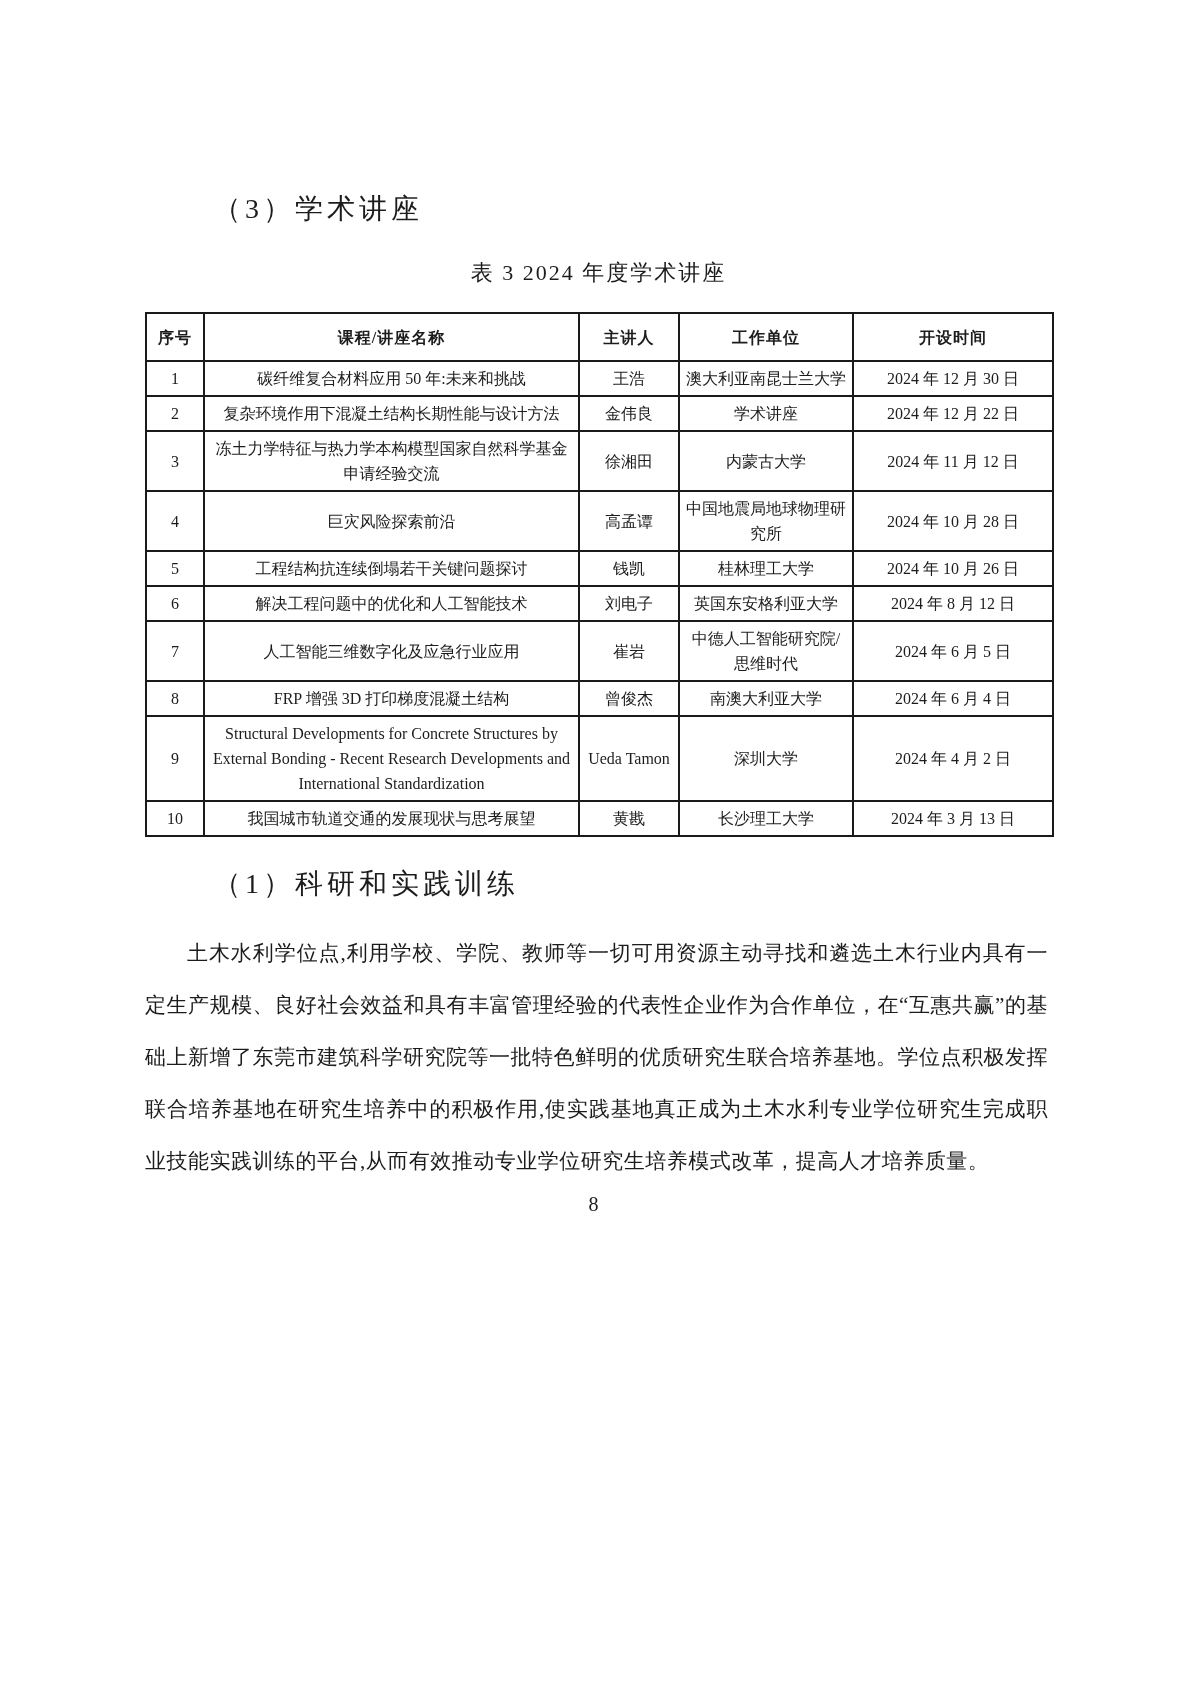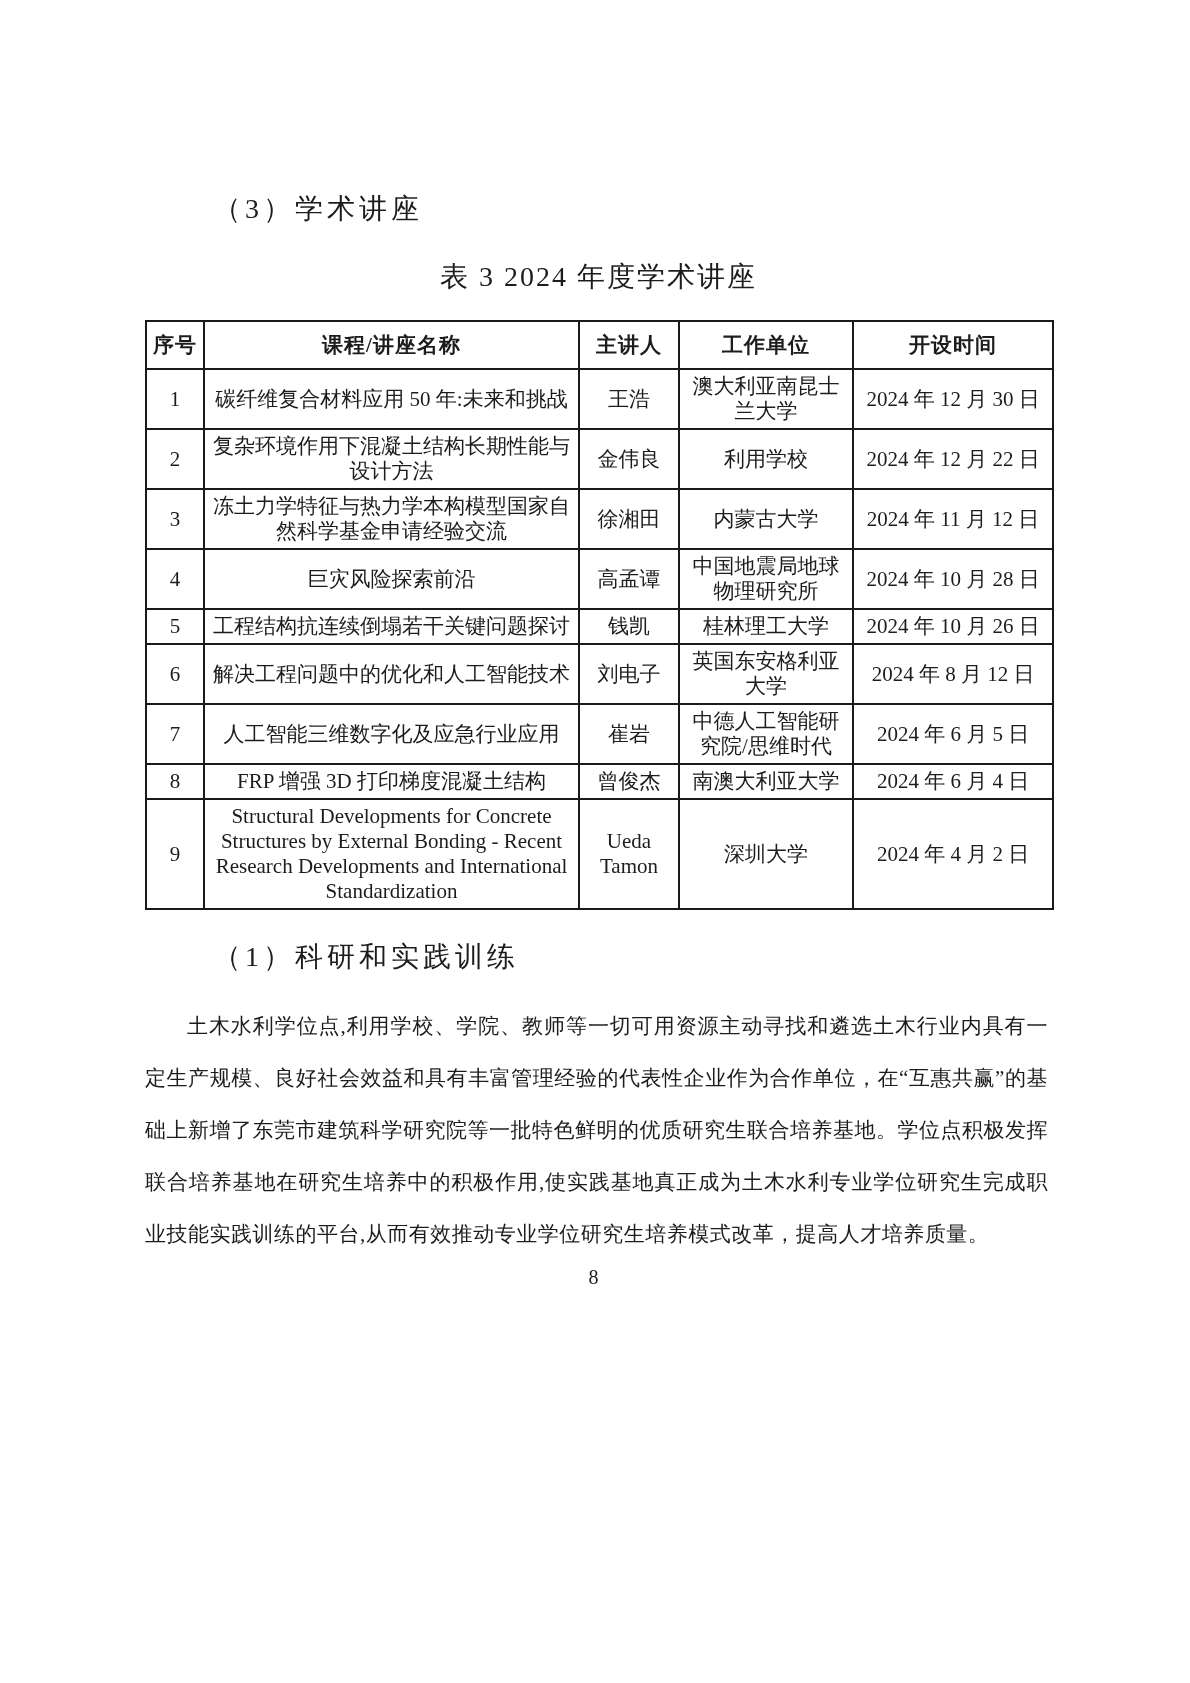--- a/index.html
+++ b/index.html
@@ -22,36 +22,36 @@
   }
   .sec-heading {
     font-size: 28px;
     font-weight: normal;
     letter-spacing: 4px;
     margin: 0 0 0 68px;
     line-height: 34px;
   }
   .table-caption {
     text-align: center;
-    font-size: 28px;
+    font-size: 22px;
     letter-spacing: 2px;
     margin-top: 32px;
   }
   table.lectures {
     border-collapse: collapse;
     margin-top: 24px;
     table-layout: fixed;
     width: 907px;
   }
   table.lectures th,
   table.lectures td {
     border: 2px solid #1a1a1a;
     text-align: center;
     vertical-align: middle;
-    font-size: 21px;
+    font-size: 16px;
     line-height: 25px;
     padding: 4px 4px;
     overflow: hidden;
   }
   table.lectures th {
     font-weight: bold;
     height: 38px;
     letter-spacing: 1px;
   }
   table.lectures td { height: 25px; }
@@ -109,21 +109,21 @@
           <td class="col-no">1</td>
           <td class="col-title">碳纤维复合材料应用 50 年:未来和挑战</td>
           <td class="col-speaker">王浩</td>
           <td class="col-affiliation">澳大利亚南昆士兰大学</td>
           <td class="col-date">2024 年 12 月 30 日</td>
         </tr>
         <tr>
           <td class="col-no">2</td>
           <td class="col-title">复杂环境作用下混凝土结构长期性能与设计方法</td>
           <td class="col-speaker">金伟良</td>
-          <td class="col-affiliation">利用学校</td>
+          <td class="col-affiliation">学术讲座</td>
           <td class="col-date">2024 年 12 月 22 日</td>
         </tr>
         <tr>
           <td class="col-no">3</td>
           <td class="col-title">冻土力学特征与热力学本构模型国家自然科学基金申请经验交流</td>
           <td class="col-speaker">徐湘田</td>
           <td class="col-affiliation">内蒙古大学</td>
           <td class="col-date">2024 年 11 月 12 日</td>
         </tr>
         <tr>
@@ -161,20 +161,27 @@
           <td class="col-affiliation">南澳大利亚大学</td>
           <td class="col-date">2024 年 6 月 4 日</td>
         </tr>
         <tr>
           <td class="col-no">9</td>
           <td class="col-title">Structural Developments for Concrete Structures by External Bonding - Recent Research Developments and International Standardization</td>
           <td class="col-speaker">Ueda Tamon</td>
           <td class="col-affiliation">深圳大学</td>
           <td class="col-date">2024 年 4 月 2 日</td>
         </tr>
+        <tr>
+          <td class="col-no">10</td>
+          <td class="col-title">我国城市轨道交通的发展现状与思考展望</td>
+          <td class="col-speaker">黄戡</td>
+          <td class="col-affiliation">长沙理工大学</td>
+          <td class="col-date">2024 年 3 月 13 日</td>
+        </tr>
       </tbody>
   </table>
 
   <h3 class="sec-heading sec4">（1）科研和实践训练</h3>
 
   <p class="body-paragraph">土木水利学位点,利用学校、学院、教师等一切可用资源主动寻找和遴选土木行业内具有一定生产规模、良好社会效益和具有丰富管理经验的代表性企业作为合作单位，在“互惠共赢”的基础上新增了东莞市建筑科学研究院等一批特色鲜明的优质研究生联合培养基地。学位点积极发挥联合培养基地在研究生培养中的积极作用,使实践基地真正成为土木水利专业学位研究生完成职业技能实践训练的平台,从而有效推动专业学位研究生培养模式改革，提高人才培养质量。</p>
 
   <div class="page-number">8</div>
 
 </div>

